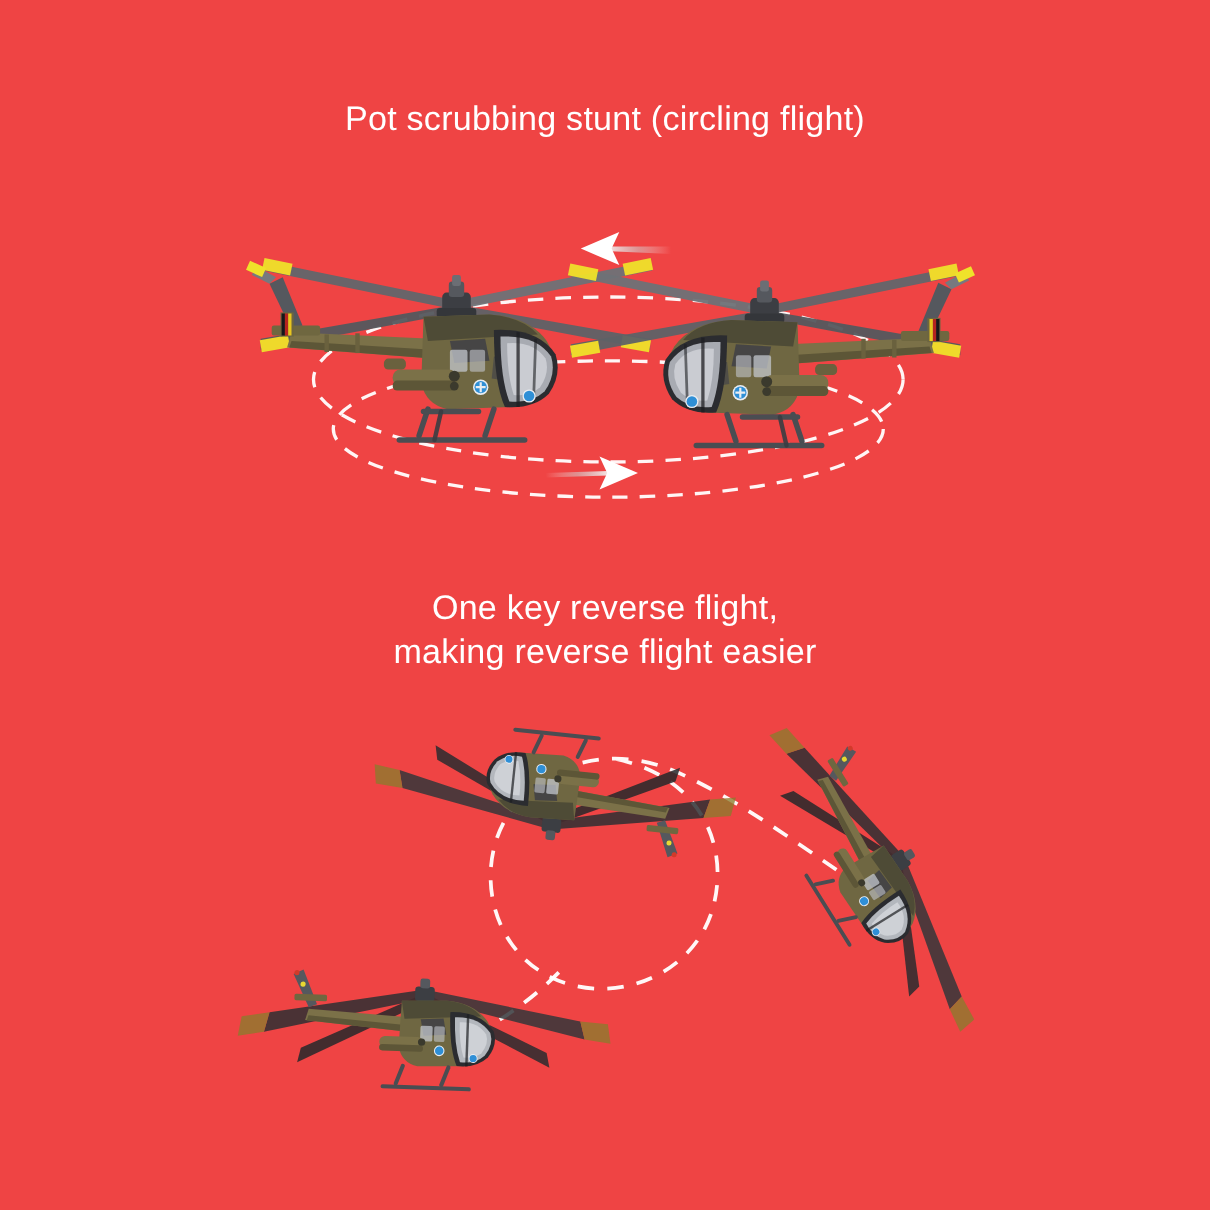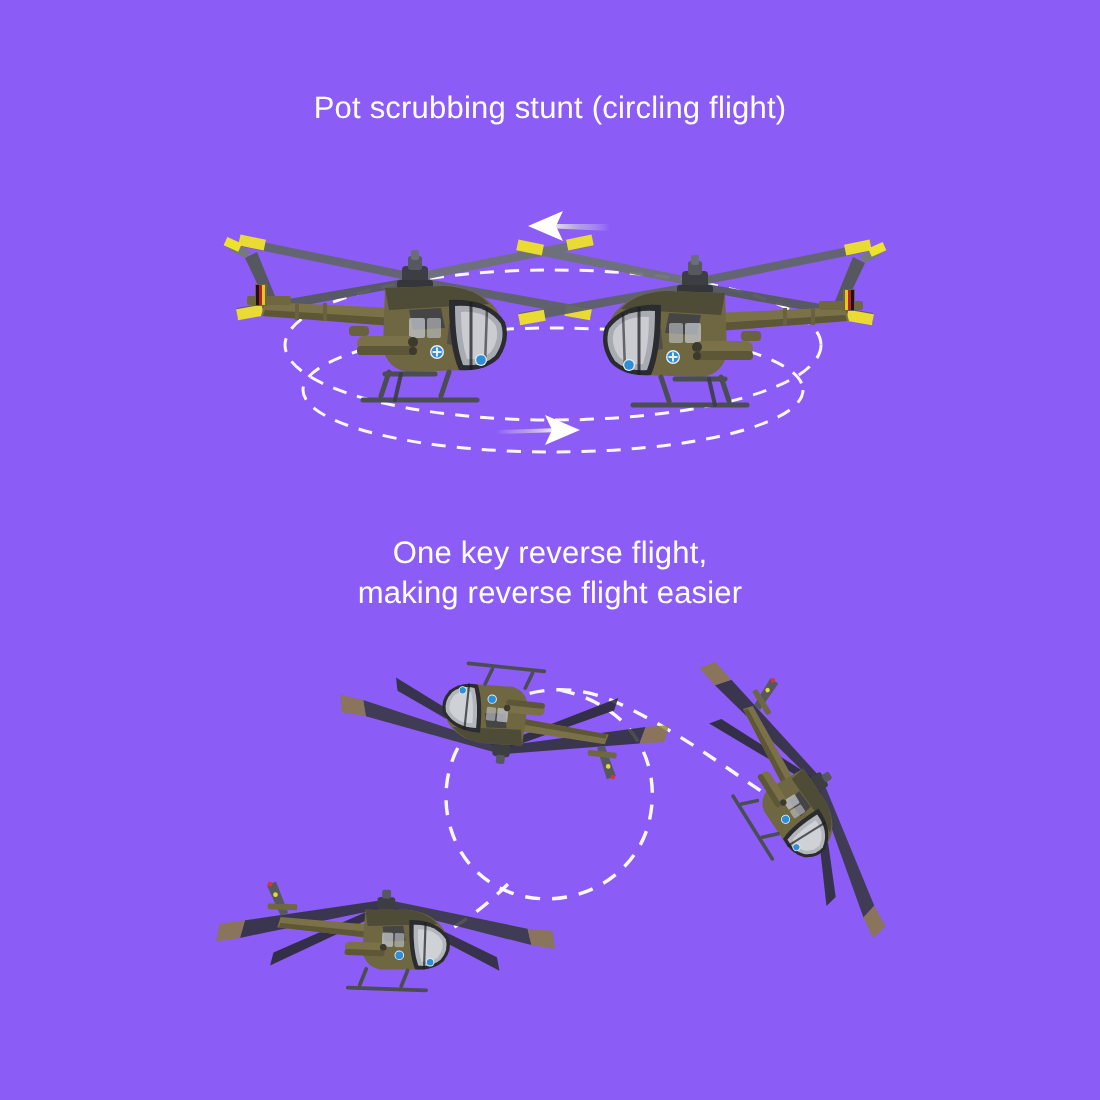--- a/index.html
+++ b/index.html
@@ -6,21 +6,21 @@
   * { margin:0; padding:0; box-sizing:border-box; }
   html, body {
     width:1100px; height:1100px;
     background:#000000;
     overflow:hidden;
     font-family:"Liberation Sans", sans-serif;
   }
   #stage {
     position:relative;
     width:1100px; height:1100px;
-    background:#8b5cf6;
+    background:#ef4444;
   }
 
   
   .title {
     position:absolute;
     width:100%;
     text-align:center;
     color:#ffffff;
     font-weight:300;
     letter-spacing:0.2px;

